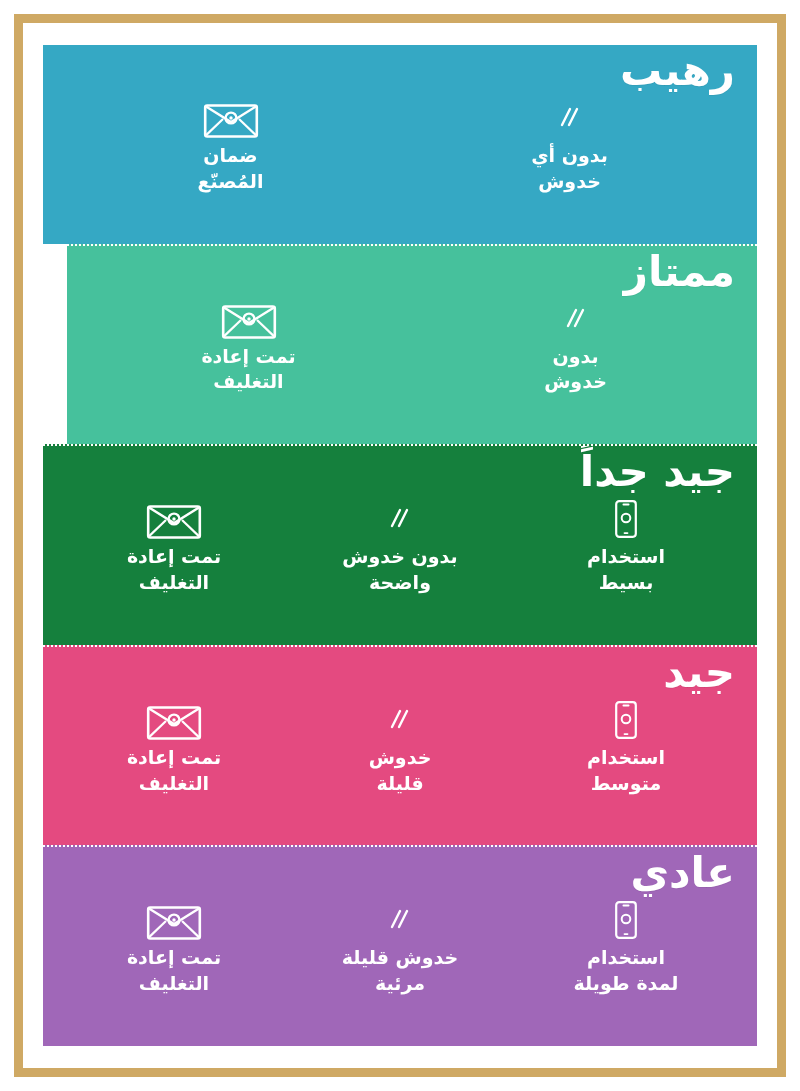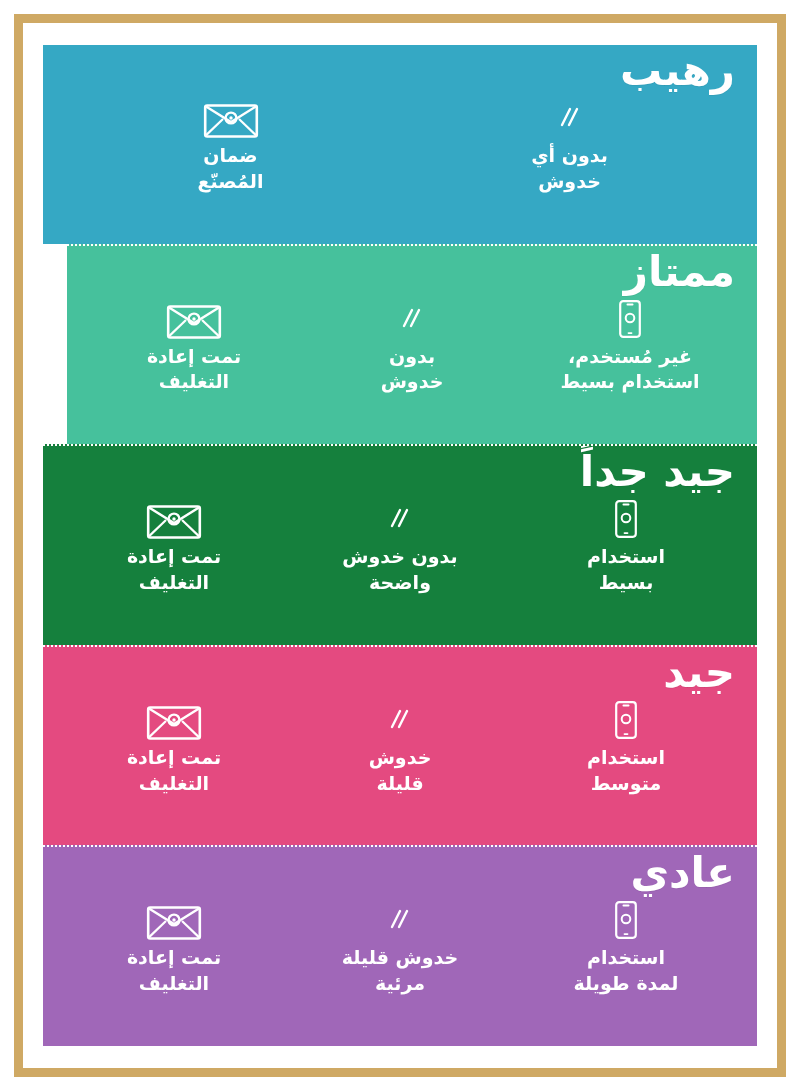--- a/index.html
+++ b/index.html
@@ -122,155 +122,143 @@
         <div class="col-text">ضمان
 المُصنّع</div>
       </div>
     </div>
   </section>
 
   <section class="grade" style="background: rgb(70, 193, 156); margin-left: 24px;">
     <div class="grade-title">ممتاز</div>
     <div class="cols">
       <div class="col">
+        <div class="col-icon scratch-icon">
+          <svg width="34" height="34" viewBox="0 0 34 34" fill="none">
+            <path d="M9 24 L17 8" stroke="#ffffff" stroke-width="2.4" stroke-linecap="round"></path>
+            <path d="M16 24 L24 8" stroke="#ffffff" stroke-width="2.4" stroke-linecap="round"></path>
+          </svg>
+        </div>
+        <div class="col-text">بدون
+خدوش</div>
+      </div>
+      <div class="col">
+        <div class="col-icon box-icon">
+          <svg width="56" height="42" viewBox="0 0 56 42" fill="none">
+            <rect x="2.2" y="8.5" width="51.6" height="31" rx="2" stroke="#ffffff" stroke-width="2.6"></rect>
+            <path d="M2.6 9.2 L28 25 L53.4 9.2" stroke="#ffffff" stroke-width="2.4" fill="none"></path>
+            <path d="M2.6 38.6 L20 22" stroke="#ffffff" stroke-width="2.2"></path>
+            <path d="M53.4 38.6 L36 22" stroke="#ffffff" stroke-width="2.2"></path>
+            <circle cx="28" cy="21" r="5.4" stroke="#ffffff" stroke-width="2.4"></circle>
+            <circle cx="28" cy="21" r="1.7" fill="#ffffff"></circle>
+          </svg>
+        </div>
+        <div class="col-text">تمت إعادة
+التغليف</div>
+      </div>
+    </div>
+  </section>
+
+  <section class="grade" style="background: #15803d;">
+    <div class="grade-title">جيد جداً</div>
+    <div class="cols">
+      <div class="col">
         <div class="col-icon phone-icon">
           <svg width="22" height="38" viewBox="0 0 22 38" fill="none">
             <rect x="1.2" y="1.2" width="19.6" height="35.6" rx="3" stroke="#ffffff" stroke-width="2.2"></rect>
             <circle cx="11" cy="18" r="4.3" stroke="#ffffff" stroke-width="2"></circle>
             <rect x="7.5" y="3.6" width="7" height="1.8" rx="0.9" fill="#ffffff"></rect>
             <rect x="8.6" y="32.2" width="4.8" height="1.8" rx="0.9" fill="#ffffff"></rect>
           </svg>
         </div>
-        <div class="col-text">غير مُستخدم،
-استخدام بسيط</div>
-      </div>
-      <div class="col">
-        <div class="col-icon scratch-icon">
-          <svg width="34" height="34" viewBox="0 0 34 34" fill="none">
-            <path d="M9 24 L17 8" stroke="#ffffff" stroke-width="2.4" stroke-linecap="round"></path>
-            <path d="M16 24 L24 8" stroke="#ffffff" stroke-width="2.4" stroke-linecap="round"></path>
-          </svg>
-        </div>
-        <div class="col-text">بدون
-خدوش</div>
-      </div>
-      <div class="col">
-        <div class="col-icon box-icon">
-          <svg width="56" height="42" viewBox="0 0 56 42" fill="none">
-            <rect x="2.2" y="8.5" width="51.6" height="31" rx="2" stroke="#ffffff" stroke-width="2.6"></rect>
-            <path d="M2.6 9.2 L28 25 L53.4 9.2" stroke="#ffffff" stroke-width="2.4" fill="none"></path>
-            <path d="M2.6 38.6 L20 22" stroke="#ffffff" stroke-width="2.2"></path>
-            <path d="M53.4 38.6 L36 22" stroke="#ffffff" stroke-width="2.2"></path>
-            <circle cx="28" cy="21" r="5.4" stroke="#ffffff" stroke-width="2.4"></circle>
-            <circle cx="28" cy="21" r="1.7" fill="#ffffff"></circle>
-          </svg>
-        </div>
-        <div class="col-text">تمت إعادة
-التغليف</div>
-      </div>
-    </div>
-  </section>
-
-  <section class="grade" style="background: #15803d;">
-    <div class="grade-title">جيد جداً</div>
+        <div class="col-text">استخدام
+بسيط</div>
+      </div>
+      <div class="col">
+        <div class="col-icon scratch-icon">
+          <svg width="34" height="34" viewBox="0 0 34 34" fill="none">
+            <path d="M9 24 L17 8" stroke="#ffffff" stroke-width="2.4" stroke-linecap="round"></path>
+            <path d="M16 24 L24 8" stroke="#ffffff" stroke-width="2.4" stroke-linecap="round"></path>
+          </svg>
+        </div>
+        <div class="col-text">بدون خدوش
+واضحة</div>
+      </div>
+      <div class="col">
+        <div class="col-icon box-icon">
+          <svg width="56" height="42" viewBox="0 0 56 42" fill="none">
+            <rect x="2.2" y="8.5" width="51.6" height="31" rx="2" stroke="#ffffff" stroke-width="2.6"></rect>
+            <path d="M2.6 9.2 L28 25 L53.4 9.2" stroke="#ffffff" stroke-width="2.4" fill="none"></path>
+            <path d="M2.6 38.6 L20 22" stroke="#ffffff" stroke-width="2.2"></path>
+            <path d="M53.4 38.6 L36 22" stroke="#ffffff" stroke-width="2.2"></path>
+            <circle cx="28" cy="21" r="5.4" stroke="#ffffff" stroke-width="2.4"></circle>
+            <circle cx="28" cy="21" r="1.7" fill="#ffffff"></circle>
+          </svg>
+        </div>
+        <div class="col-text">تمت إعادة
+التغليف</div>
+      </div>
+    </div>
+  </section>
+
+  <section class="grade" style="background: rgb(228, 74, 128);">
+    <div class="grade-title">جيد</div>
     <div class="cols">
       <div class="col">
         <div class="col-icon phone-icon">
           <svg width="22" height="38" viewBox="0 0 22 38" fill="none">
             <rect x="1.2" y="1.2" width="19.6" height="35.6" rx="3" stroke="#ffffff" stroke-width="2.2"></rect>
             <circle cx="11" cy="18" r="4.3" stroke="#ffffff" stroke-width="2"></circle>
             <rect x="7.5" y="3.6" width="7" height="1.8" rx="0.9" fill="#ffffff"></rect>
             <rect x="8.6" y="32.2" width="4.8" height="1.8" rx="0.9" fill="#ffffff"></rect>
           </svg>
         </div>
         <div class="col-text">استخدام
-بسيط</div>
-      </div>
-      <div class="col">
-        <div class="col-icon scratch-icon">
-          <svg width="34" height="34" viewBox="0 0 34 34" fill="none">
-            <path d="M9 24 L17 8" stroke="#ffffff" stroke-width="2.4" stroke-linecap="round"></path>
-            <path d="M16 24 L24 8" stroke="#ffffff" stroke-width="2.4" stroke-linecap="round"></path>
-          </svg>
-        </div>
-        <div class="col-text">بدون خدوش
-واضحة</div>
-      </div>
-      <div class="col">
-        <div class="col-icon box-icon">
-          <svg width="56" height="42" viewBox="0 0 56 42" fill="none">
-            <rect x="2.2" y="8.5" width="51.6" height="31" rx="2" stroke="#ffffff" stroke-width="2.6"></rect>
-            <path d="M2.6 9.2 L28 25 L53.4 9.2" stroke="#ffffff" stroke-width="2.4" fill="none"></path>
-            <path d="M2.6 38.6 L20 22" stroke="#ffffff" stroke-width="2.2"></path>
-            <path d="M53.4 38.6 L36 22" stroke="#ffffff" stroke-width="2.2"></path>
-            <circle cx="28" cy="21" r="5.4" stroke="#ffffff" stroke-width="2.4"></circle>
-            <circle cx="28" cy="21" r="1.7" fill="#ffffff"></circle>
-          </svg>
-        </div>
-        <div class="col-text">تمت إعادة
-التغليف</div>
-      </div>
-    </div>
-  </section>
-
-  <section class="grade" style="background: rgb(228, 74, 128);">
-    <div class="grade-title">جيد</div>
+متوسط</div>
+      </div>
+      <div class="col">
+        <div class="col-icon scratch-icon">
+          <svg width="34" height="34" viewBox="0 0 34 34" fill="none">
+            <path d="M9 24 L17 8" stroke="#ffffff" stroke-width="2.4" stroke-linecap="round"></path>
+            <path d="M16 24 L24 8" stroke="#ffffff" stroke-width="2.4" stroke-linecap="round"></path>
+          </svg>
+        </div>
+        <div class="col-text">خدوش
+قليلة</div>
+      </div>
+      <div class="col">
+        <div class="col-icon box-icon">
+          <svg width="56" height="42" viewBox="0 0 56 42" fill="none">
+            <rect x="2.2" y="8.5" width="51.6" height="31" rx="2" stroke="#ffffff" stroke-width="2.6"></rect>
+            <path d="M2.6 9.2 L28 25 L53.4 9.2" stroke="#ffffff" stroke-width="2.4" fill="none"></path>
+            <path d="M2.6 38.6 L20 22" stroke="#ffffff" stroke-width="2.2"></path>
+            <path d="M53.4 38.6 L36 22" stroke="#ffffff" stroke-width="2.2"></path>
+            <circle cx="28" cy="21" r="5.4" stroke="#ffffff" stroke-width="2.4"></circle>
+            <circle cx="28" cy="21" r="1.7" fill="#ffffff"></circle>
+          </svg>
+        </div>
+        <div class="col-text">تمت إعادة
+التغليف</div>
+      </div>
+    </div>
+  </section>
+
+  <section class="grade" style="background: rgb(160, 103, 184); justify-content: center;">
+    <div class="grade-title">عادي</div>
     <div class="cols">
       <div class="col">
         <div class="col-icon phone-icon">
           <svg width="22" height="38" viewBox="0 0 22 38" fill="none">
             <rect x="1.2" y="1.2" width="19.6" height="35.6" rx="3" stroke="#ffffff" stroke-width="2.2"></rect>
             <circle cx="11" cy="18" r="4.3" stroke="#ffffff" stroke-width="2"></circle>
             <rect x="7.5" y="3.6" width="7" height="1.8" rx="0.9" fill="#ffffff"></rect>
             <rect x="8.6" y="32.2" width="4.8" height="1.8" rx="0.9" fill="#ffffff"></rect>
           </svg>
         </div>
         <div class="col-text">استخدام
-متوسط</div>
-      </div>
-      <div class="col">
-        <div class="col-icon scratch-icon">
-          <svg width="34" height="34" viewBox="0 0 34 34" fill="none">
-            <path d="M9 24 L17 8" stroke="#ffffff" stroke-width="2.4" stroke-linecap="round"></path>
-            <path d="M16 24 L24 8" stroke="#ffffff" stroke-width="2.4" stroke-linecap="round"></path>
-          </svg>
-        </div>
-        <div class="col-text">خدوش
-قليلة</div>
-      </div>
-      <div class="col">
-        <div class="col-icon box-icon">
-          <svg width="56" height="42" viewBox="0 0 56 42" fill="none">
-            <rect x="2.2" y="8.5" width="51.6" height="31" rx="2" stroke="#ffffff" stroke-width="2.6"></rect>
-            <path d="M2.6 9.2 L28 25 L53.4 9.2" stroke="#ffffff" stroke-width="2.4" fill="none"></path>
-            <path d="M2.6 38.6 L20 22" stroke="#ffffff" stroke-width="2.2"></path>
-            <path d="M53.4 38.6 L36 22" stroke="#ffffff" stroke-width="2.2"></path>
-            <circle cx="28" cy="21" r="5.4" stroke="#ffffff" stroke-width="2.4"></circle>
-            <circle cx="28" cy="21" r="1.7" fill="#ffffff"></circle>
-          </svg>
-        </div>
-        <div class="col-text">تمت إعادة
-التغليف</div>
-      </div>
-    </div>
-  </section>
-
-  <section class="grade" style="background: rgb(160, 103, 184); justify-content: center;">
-    <div class="grade-title">عادي</div>
-    <div class="cols">
-      <div class="col">
-        <div class="col-icon phone-icon">
-          <svg width="22" height="38" viewBox="0 0 22 38" fill="none">
-            <rect x="1.2" y="1.2" width="19.6" height="35.6" rx="3" stroke="#ffffff" stroke-width="2.2"></rect>
-            <circle cx="11" cy="18" r="4.3" stroke="#ffffff" stroke-width="2"></circle>
-            <rect x="7.5" y="3.6" width="7" height="1.8" rx="0.9" fill="#ffffff"></rect>
-            <rect x="8.6" y="32.2" width="4.8" height="1.8" rx="0.9" fill="#ffffff"></rect>
-          </svg>
-        </div>
-        <div class="col-text">استخدام
 لمدة طويلة</div>
       </div>
       <div class="col">
         <div class="col-icon scratch-icon">
           <svg width="34" height="34" viewBox="0 0 34 34" fill="none">
             <path d="M9 24 L17 8" stroke="#ffffff" stroke-width="2.4" stroke-linecap="round"></path>
             <path d="M16 24 L24 8" stroke="#ffffff" stroke-width="2.4" stroke-linecap="round"></path>
           </svg>
         </div>
         <div class="col-text">خدوش قليلة

